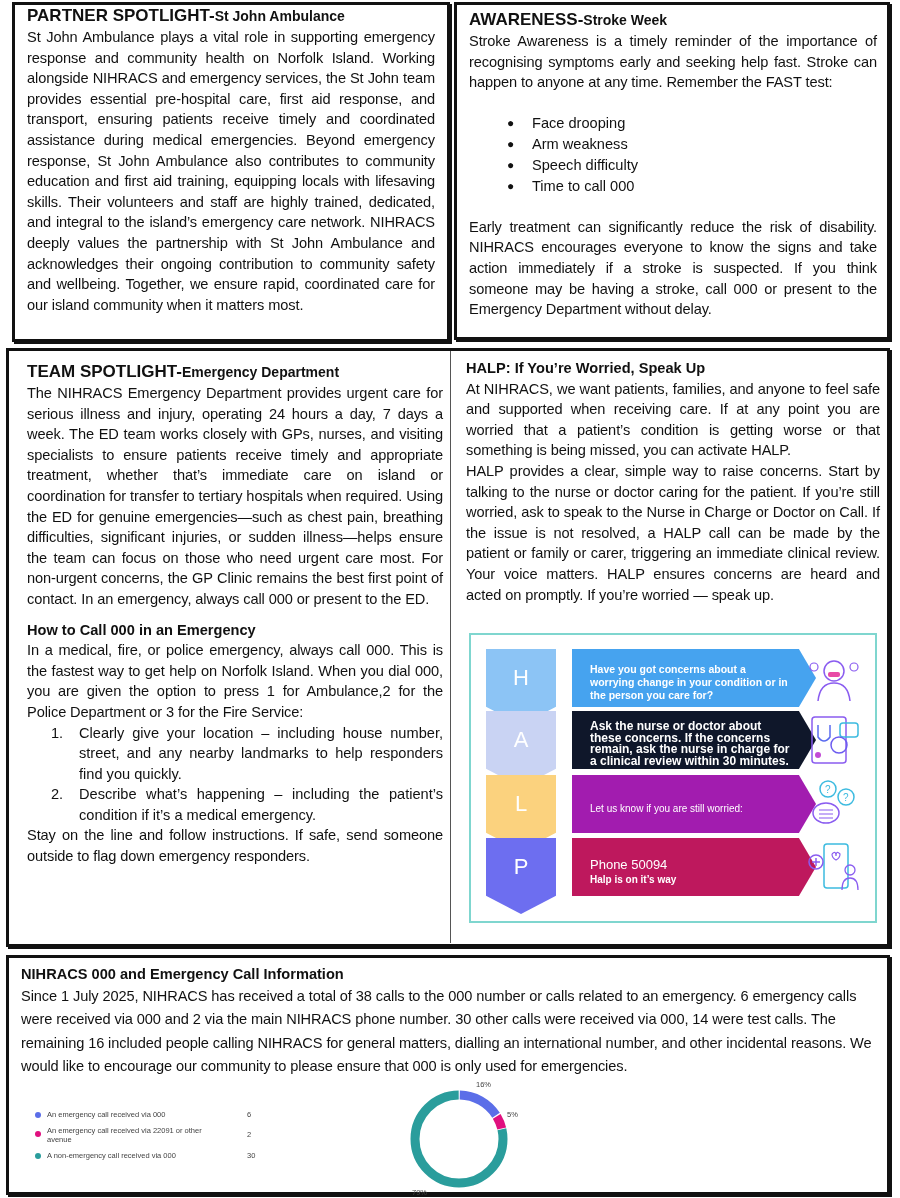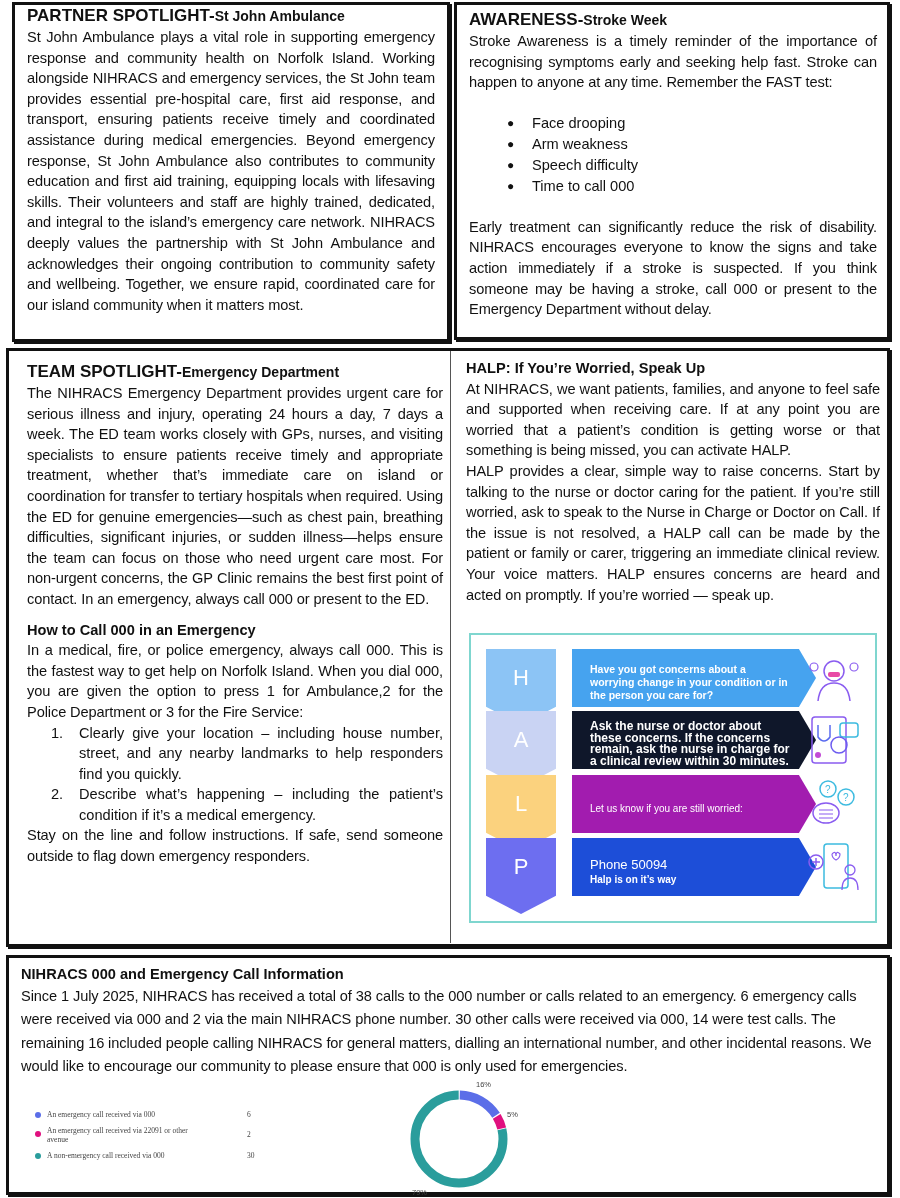--- a/index.html
+++ b/index.html
@@ -51,21 +51,21 @@
     position: absolute; left: 70px; top: 0; width: 244px; height: 58px;
     clip-path: polygon(0 0,93% 0,100% 50%,93% 100%,0 100%);
     color: #fff; font-weight: bold; font-size: 10.5px; line-height: 13px;
     padding: 8px 26px 0 18px; display: flex; flex-direction: column; justify-content: center; margin-left: 16px;
   }
   .halp-icon { position: absolute; left: 320px; top: 4px; width: 56px; height: 50px; }
 
   
   #calls { left: 6px; top: 955px; width: 884px; height: 240px; padding: 6px 12px 0 12px; }
   #calls .txt { text-align: left; font-size: 14.6px; line-height: 23.5px; }
-  #legend { position: absolute; left: 26px; top: 152px; width: 240px; font-family: Liberation Serif, serif; }
+  #legend { position: absolute; left: 26px; top: 152px; width: 240px; }
   .leg-row { display: flex; align-items: flex-start; font-size: 7.5px; line-height: 9px; color: #444; margin-bottom: 7px; }
   .leg-dot { width: 6px; height: 6px; border-radius: 50%; margin: 1.5px 6px 0 0; flex: none; }
   .leg-label { width: 160px; }
   .leg-val { margin-left: 40px; }
   #donut { position: absolute; left: 395px; top: 126px; width: 110px; height: 110px; }
   .pct { position: absolute; font-size: 7.5px; color: #444; }
 </style>
 </head>
 <body>
 
@@ -171,21 +171,21 @@
           <text x="19" y="14" font-size="10" fill="#3dbbe0">?</text>
           <circle cx="40" cy="18" r="8" fill="none" stroke="#3dbbe0" stroke-width="1.5"></circle>
           <text x="37" y="22" font-size="10" fill="#3dbbe0">?</text>
           <ellipse cx="20" cy="34" rx="13" ry="10" fill="none" stroke="#8a5cf0" stroke-width="1.5"></ellipse>
           <path d="M13 31 h14 M13 35 h14 M13 39 h14" stroke="#8a5cf0" stroke-width="1.2"></path>
         </svg>
       </div>
 
       <div class="halp-row" style="top:203px">
         <div class="halp-letter" style="background:#6d6ef0">P</div>
-        <div class="halp-arrow" style="background:#1d4ed8;font-weight:normal">
+        <div class="halp-arrow" style="background:#be185d;font-weight:normal">
           <span style="font-size:13px;line-height:17px">Phone 50094</span>
           <span style="font-size:10px;font-weight:bold">Halp is on it’s way</span>
         </div>
         <svg class="halp-icon" viewBox="0 0 56 50">
           <rect x="18" y="2" width="24" height="44" rx="3" fill="none" stroke="#3dbbe0" stroke-width="1.5"></rect>
           <circle cx="10" cy="20" r="7" fill="none" stroke="#8a5cf0" stroke-width="1.5"></circle>
           <path d="M10 16 v8 M6 20 h8" stroke="#8a5cf0" stroke-width="1.5"></path>
           <path d="M26 12 q4 -4 4 2 q0 -6 4 -2 q0 4 -4 6 q-4 -2 -4 -6" fill="none" stroke="#8a5cf0" stroke-width="1.2"></path>
           <circle cx="44" cy="28" r="5" fill="none" stroke="#8a5cf0" stroke-width="1.3"></circle>
           <path d="M36 48 q0 -12 8 -12 q8 0 8 12" fill="none" stroke="#8a5cf0" stroke-width="1.3"></path>

